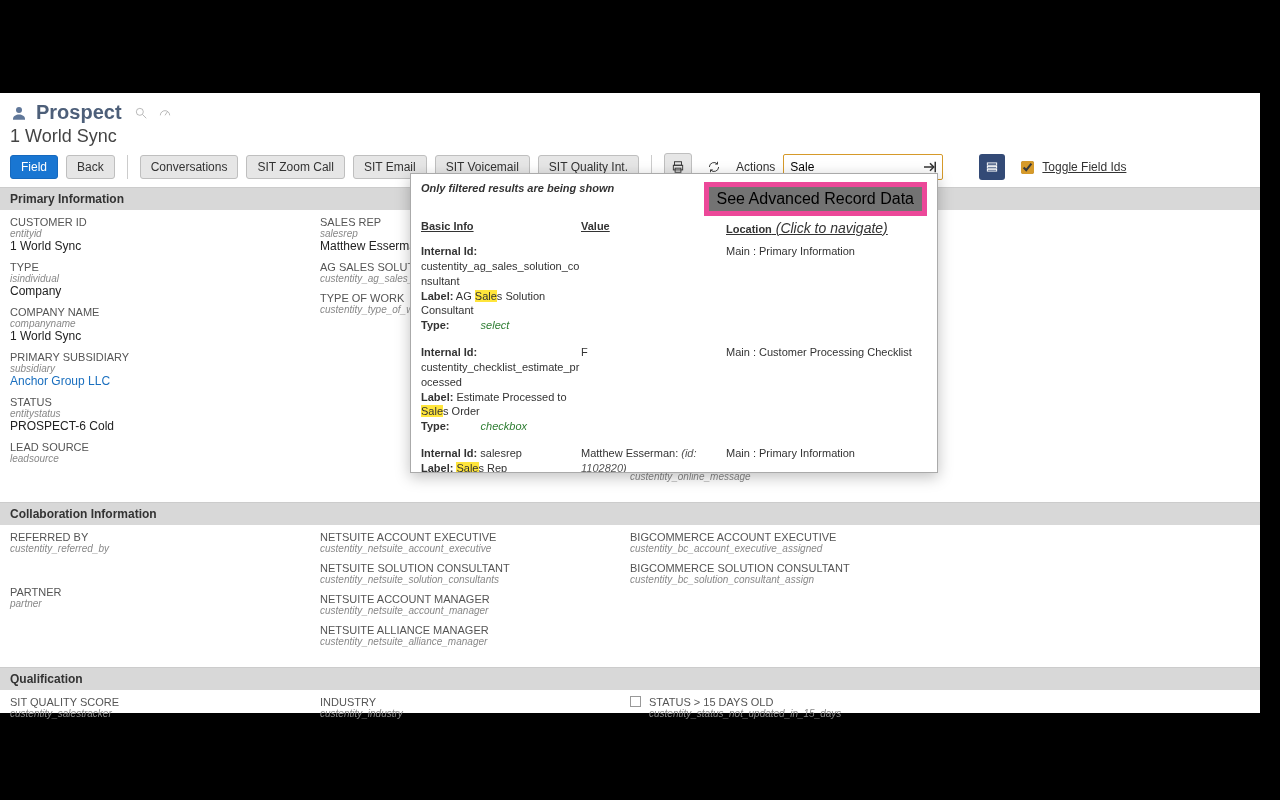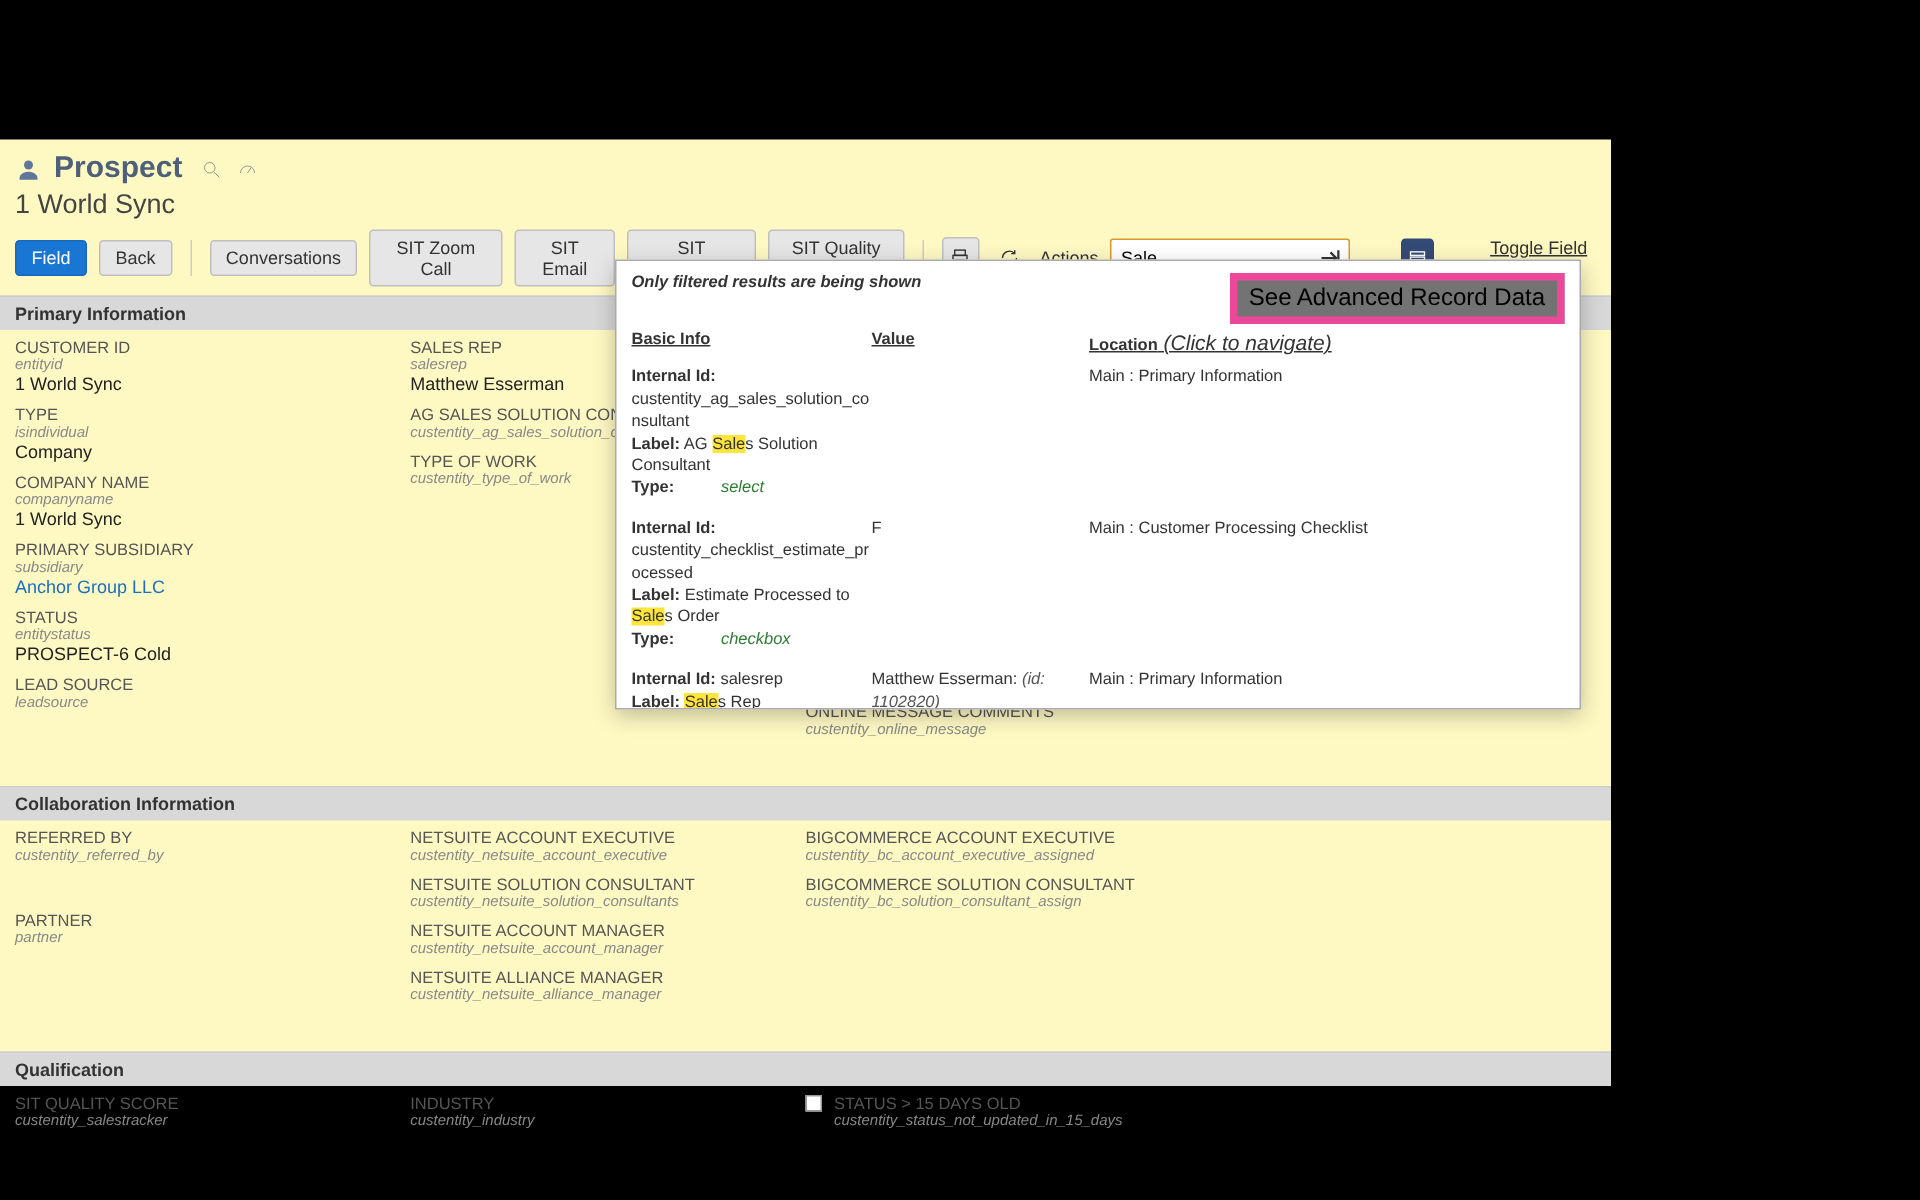--- a/index.html
+++ b/index.html
@@ -1,47 +1,47 @@
 <!DOCTYPE html>
 <html><head>
 <meta charset="utf-8">
 <style>
   * { box-sizing: border-box; margin: 0; padding: 0; }
   body { font-family: -apple-system, "Segoe UI", Arial, sans-serif; font-size: 12px; color: #333; background: #000; width: 1280px; height: 800px; overflow: hidden; }
-  .app { position: absolute; top: 93px; left: 0; width: 1074px; height: 620px; background: #fef9c3; }
+  .app { position: absolute; top: 93px; left: 0; width: 1260px; height: 620px; background: #ffffff; }
   .header { padding: 8px 10px 0 10px; }
   .title-row { display: flex; align-items: center; gap: 8px; }
   .person-icon { width: 18px; height: 18px; fill: #607799; }
   .title { font-size: 20px; font-weight: 600; color: #4d5f79; }
   .header-icons { display: flex; gap: 10px; margin-left: 4px; }
   .header-icons svg { width: 14px; height: 14px; stroke: #888; fill: none; cursor: pointer; }
   .subtitle { font-size: 18px; color: #444; margin-top: 2px; }
   .toolbar { display: flex; align-items: center; gap: 8px; padding: 6px 10px; }
   .btn { background: #e6e6e6; border: 1px solid #bfbfbf; border-radius: 3px; padding: 4px 10px; font-size: 12px; color: #333; cursor: pointer; }
   .btn.primary { background: #1976d2; border-color: #1669be; color: #fff; }
   .icon-btn { width: 28px; height: 28px; display: inline-flex; align-items: center; justify-content: center; border: 1px solid #bfbfbf; border-radius: 3px; background: #e6e6e6; cursor: pointer; }
   .icon-btn svg { width: 14px; height: 14px; stroke: #333; fill: none; stroke-width: 1.6; }
   .sep { width: 1px; height: 24px; background: #ccc; margin: 0 4px; }
   .actions-label { font-size: 12px; color: #333; }
   .search-wrap { position: relative; display: inline-flex; align-items: center; }
   .search-input { width: 160px; height: 26px; border: 1px solid #d69a2a; border-radius: 2px; padding: 0 26px 0 6px; font-size: 12px; outline: none; }
   .search-go { position: absolute; right: 4px; width: 18px; height: 18px; cursor: pointer; }
   .toggle-wrap { display: inline-flex; align-items: flex-end; gap: 8px; margin-left: 8px; text-decoration: underline; }
   .toggle-wrap input { accent-color: #d69a2a; }
   .section-head { background: #d8d8d8; padding: 4px 10px; font-weight: 600; font-size: 12px; color: #333; border-top: 1px solid #ccc; }
-  .section-body { display: flex; padding: 6px 10px 24px 10px; }
+  .section-body { display: flex; padding: 6px 10px 12px 10px; }
   .col { flex: 1; min-width: 0; padding-right: 16px; }
   .field { margin-bottom: 8px; }
   .fl { font-size: 11px; color: #555; text-transform: uppercase; }
   .fi { font-size: 10px; color: #888; font-style: italic; }
   .fv { font-size: 12px; color: #222; }
   .link { color: #1a6fbf; cursor: pointer; }
   .gap { height: 24px; }
   
-  .popup { position: absolute; top: 173px; left: 410px; width: 644px; background: #fff; border: 1px solid #aaa; box-shadow: 0 4px 14px rgba(0,0,0,0.25); font-size: 11px; }
+  .popup { position: absolute; top: 173px; left: 410px; width: 528px; background: #fff; border: 1px solid #aaa; box-shadow: 0 4px 14px rgba(0,0,0,0.25); font-size: 11px; }
   .popup-top { display: flex; justify-content: space-between; align-items: flex-start; padding: 8px 10px 0 10px; }
   .filtered { font-style: italic; font-weight: 600; font-size: 11px; }
   .see-btn { background: #737373; border: 5px solid #ec4899; padding: 3px 8px; font-size: 16px; cursor: pointer; }
   .popup-headers { display: flex; padding: 4px 10px; font-weight: 600; text-decoration: underline; }
   .ph-basic { flex: 0 0 160px; }
   .ph-value { flex: 0 0 145px; }
   .ph-loc { flex: 1; }
   .loc-click { font-size: 14px; font-style: italic; font-weight: 400; }
   .prow { display: flex; padding: 4px 10px 8px 10px; }
   .pc-basic { flex: 0 0 160px; line-height: 1.35; word-break: break-word; }

